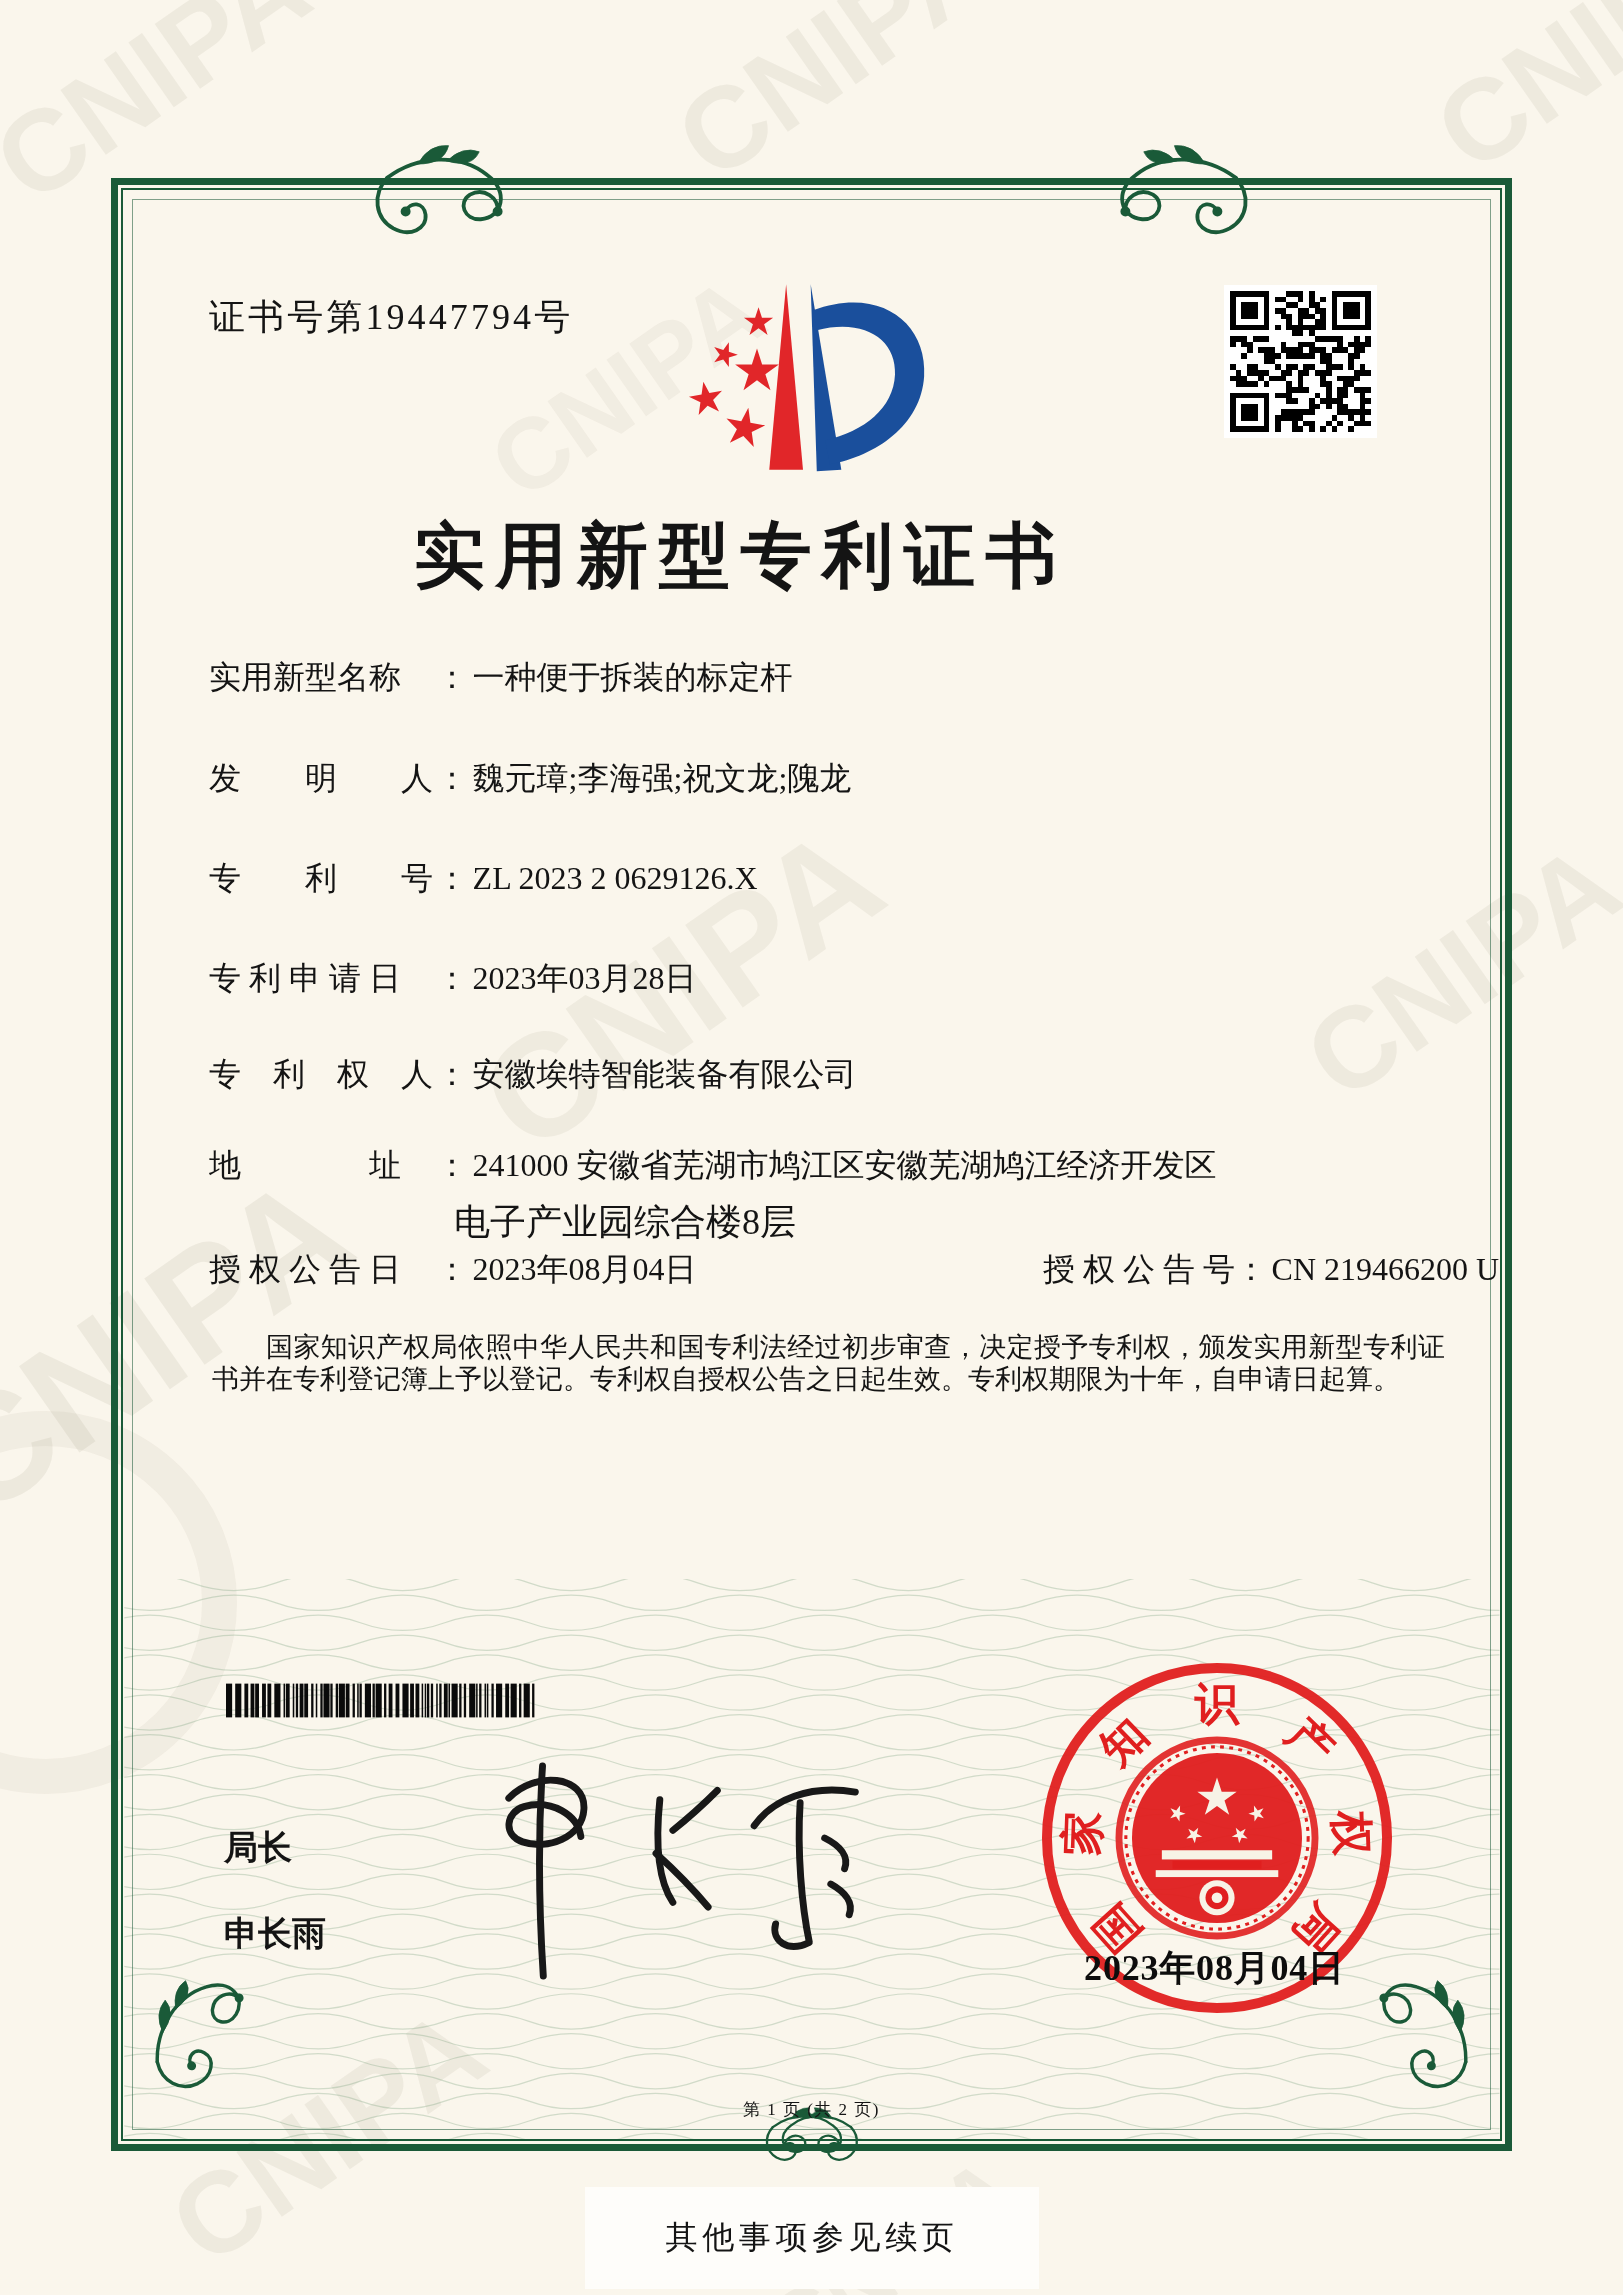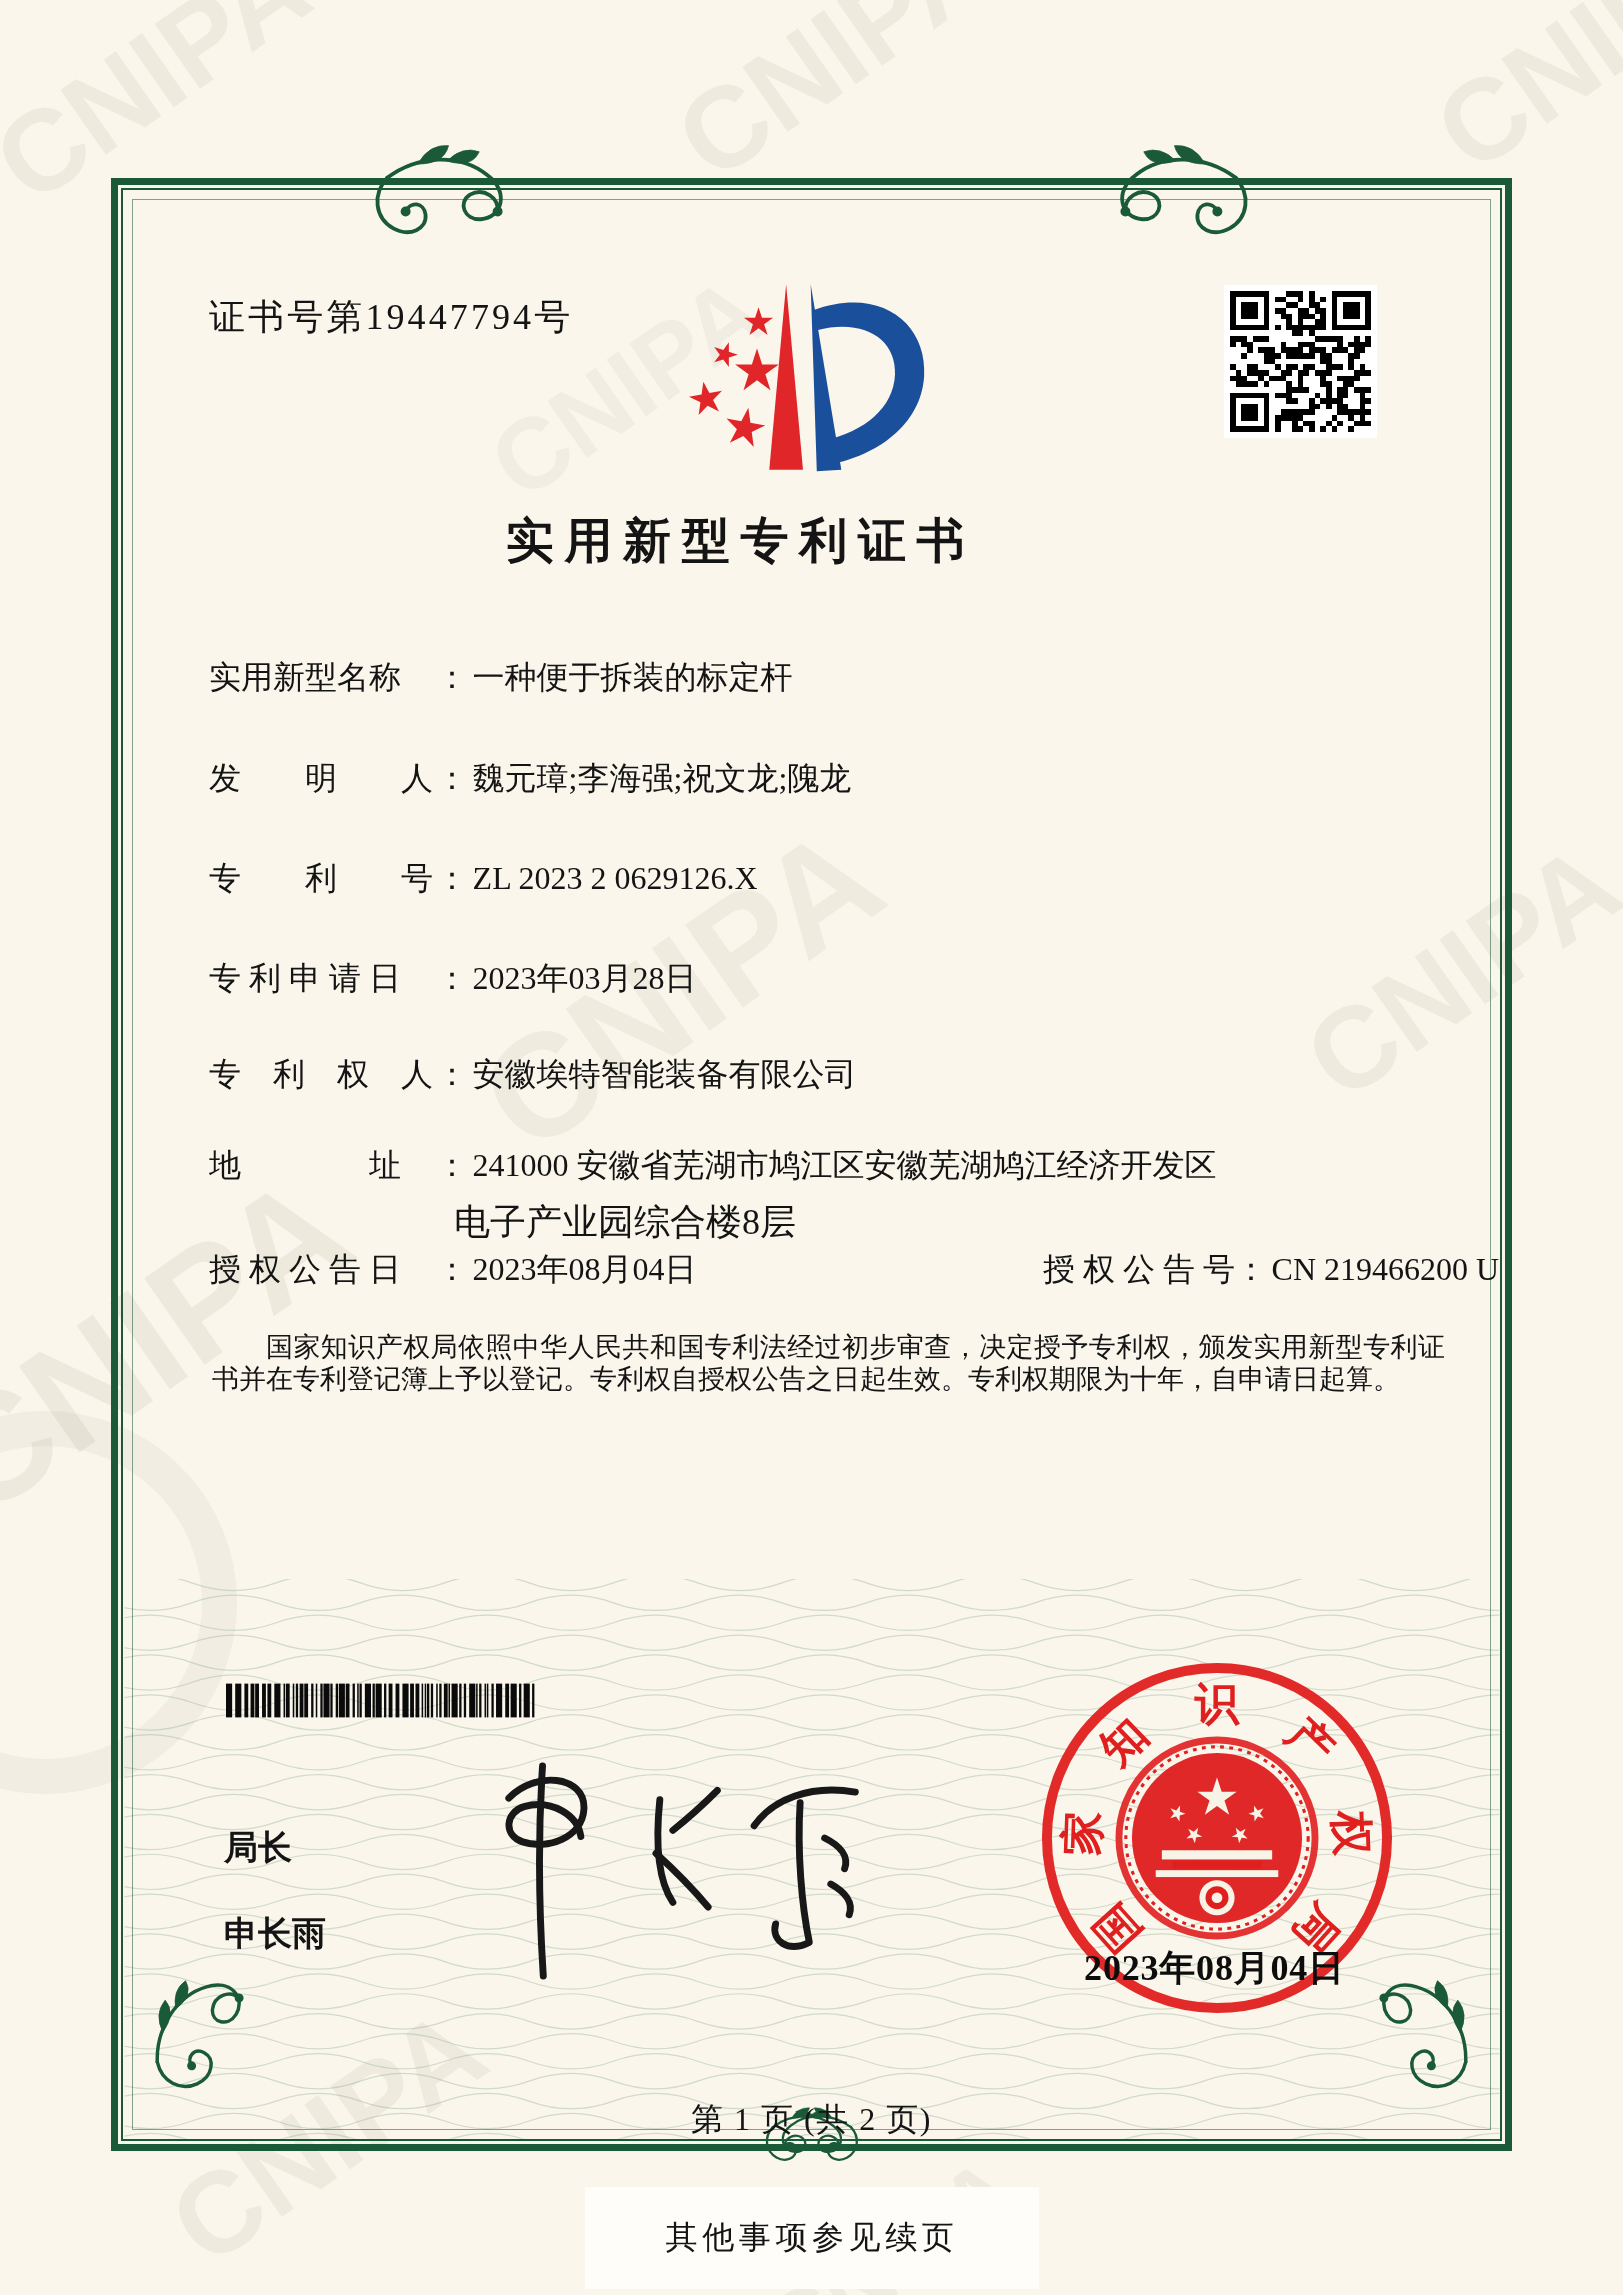--- a/index.html
+++ b/index.html
@@ -59,21 +59,21 @@
   .cert-no{
     position:absolute;left:209px;top:293px;
     font-size:36px;letter-spacing:3.1px;
   }
   .qr-box{
     position:absolute;left:1224px;top:285px;width:153px;height:153px;
     background:#ffffff;padding:6.1px;
   }
   .title{
     position:absolute;left:0;top:509px;width:1481px;text-align:center;
-    font-size:48px;font-weight:bold;letter-spacing:10.7px;margin:0;
+    font-size:71px;font-weight:bold;letter-spacing:10.7px;margin:0;
   }
 
   
   .row{position:absolute;left:209px;font-size:32px;white-space:nowrap;}
   .row .lbl{display:inline-block;min-width:227px;}
   .row .sep{padding:0 4.6px 0 0;}
   .addr2{position:absolute;left:454px;font-size:36px;white-space:nowrap;}
   .pair2{position:absolute;left:834px;top:0;font-size:32px;white-space:nowrap;}
 
   
@@ -92,21 +92,21 @@
   .signature{position:absolute;left:426px;top:1752px;}
 
   .seal{position:absolute;left:1037px;top:1658px;}
   .seal-date{
     position:absolute;left:1067px;top:1944px;width:295px;text-align:center;
     font-size:36px;font-weight:bold;color:#0d0d0d;letter-spacing:0.8px;
   }
 
   .page-info{
     position:absolute;left:0;top:2098px;width:1623px;text-align:center;
-    font-size:32px;letter-spacing:1.5px;
+    font-size:17px;letter-spacing:1.5px;
   }
   .note-box{
     position:absolute;left:585px;top:2187px;width:454px;height:102px;
     background:#fefdfa;display:flex;align-items:center;justify-content:center;
   }
   .note-box span{font-size:32px;letter-spacing:4.6px;}
 
   svg text{user-select:none;}
 </style>
 </head>

